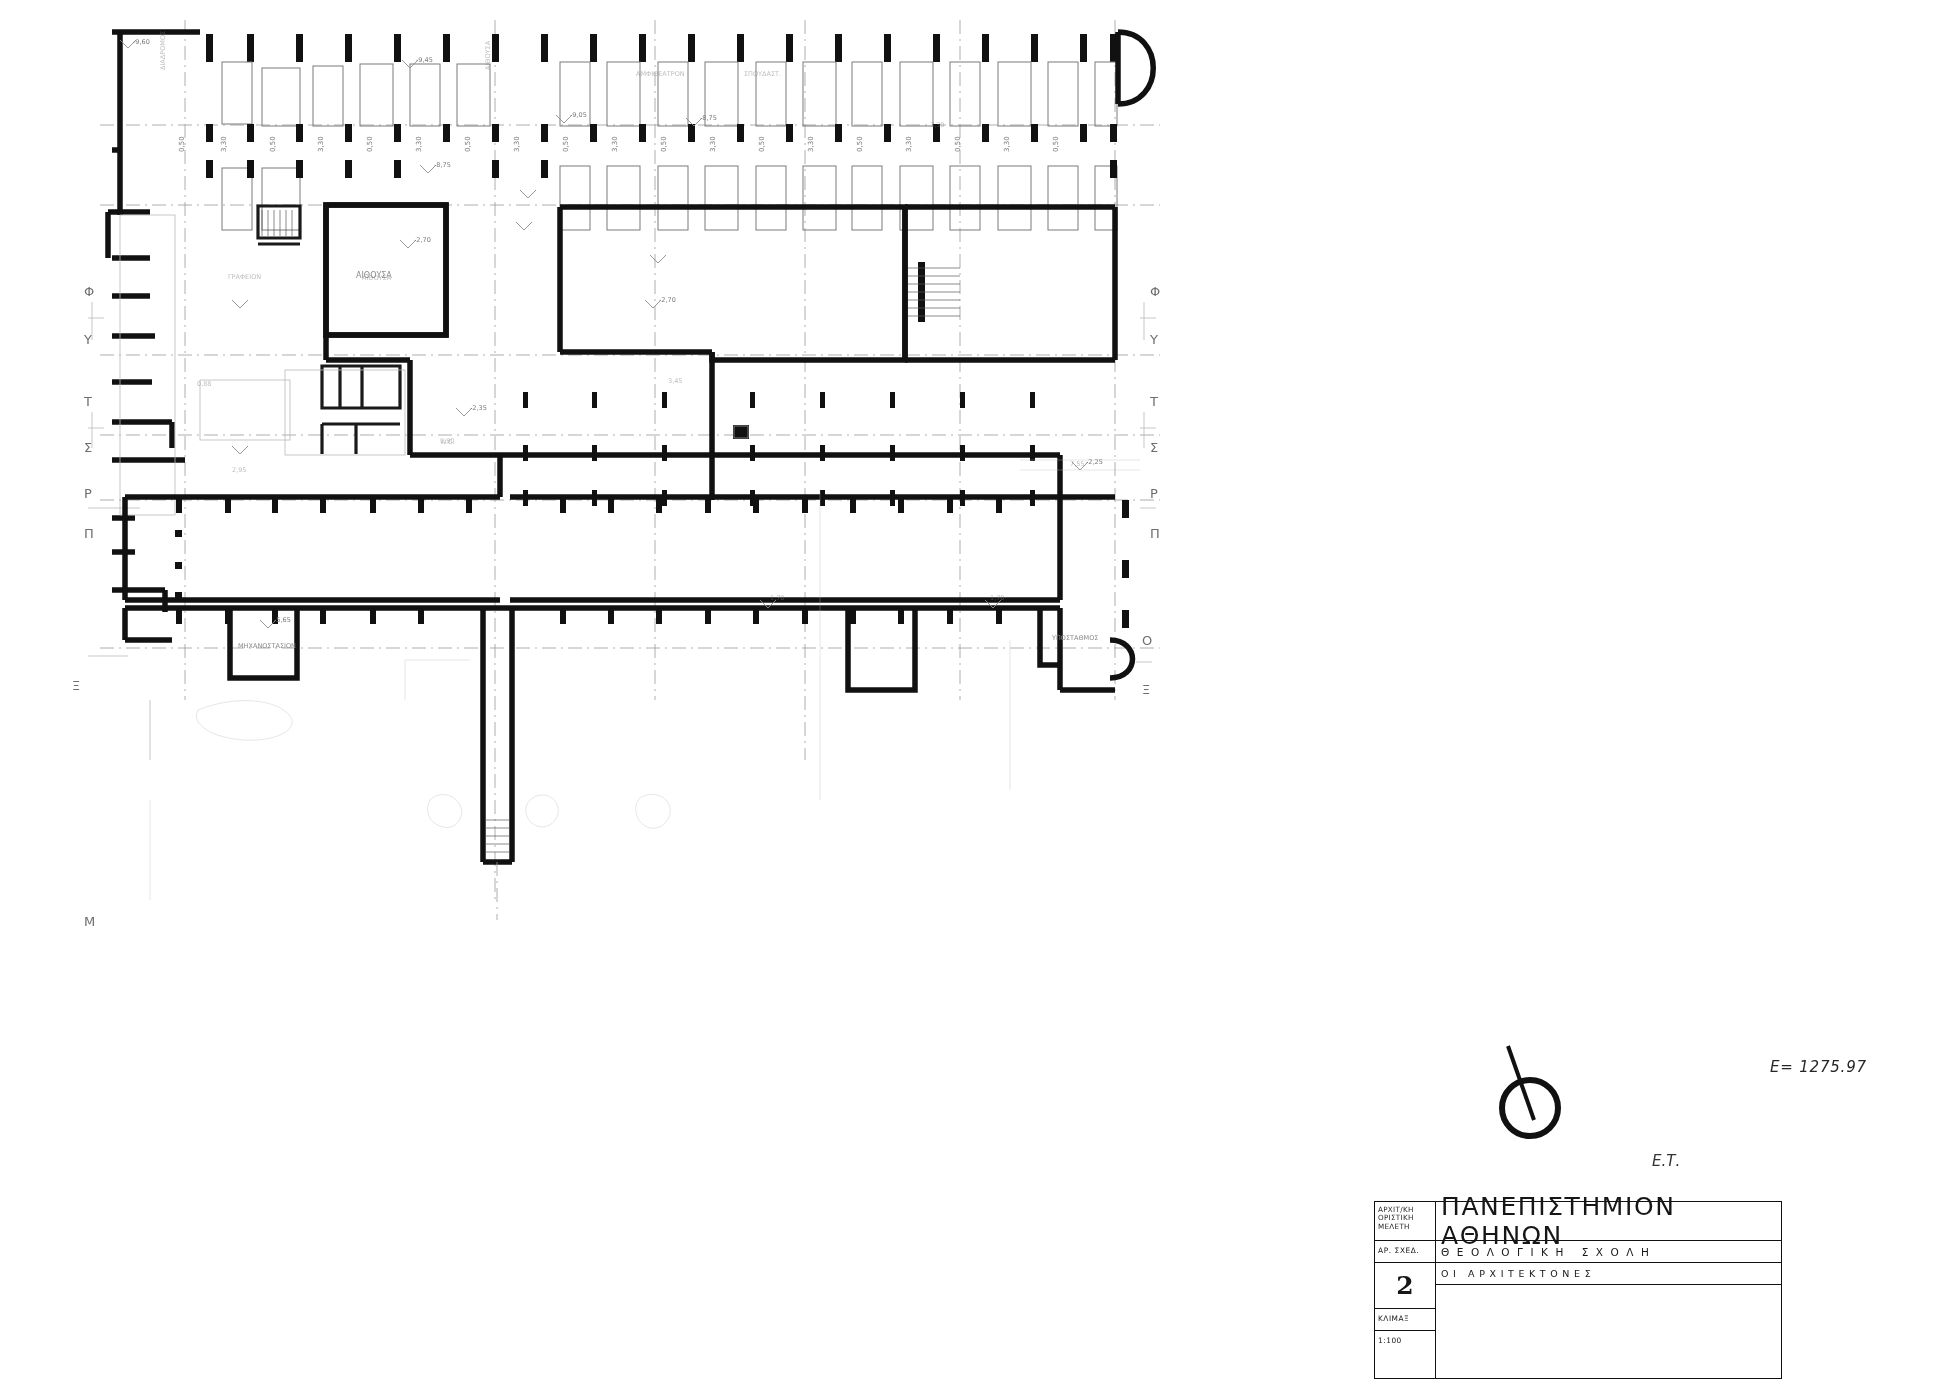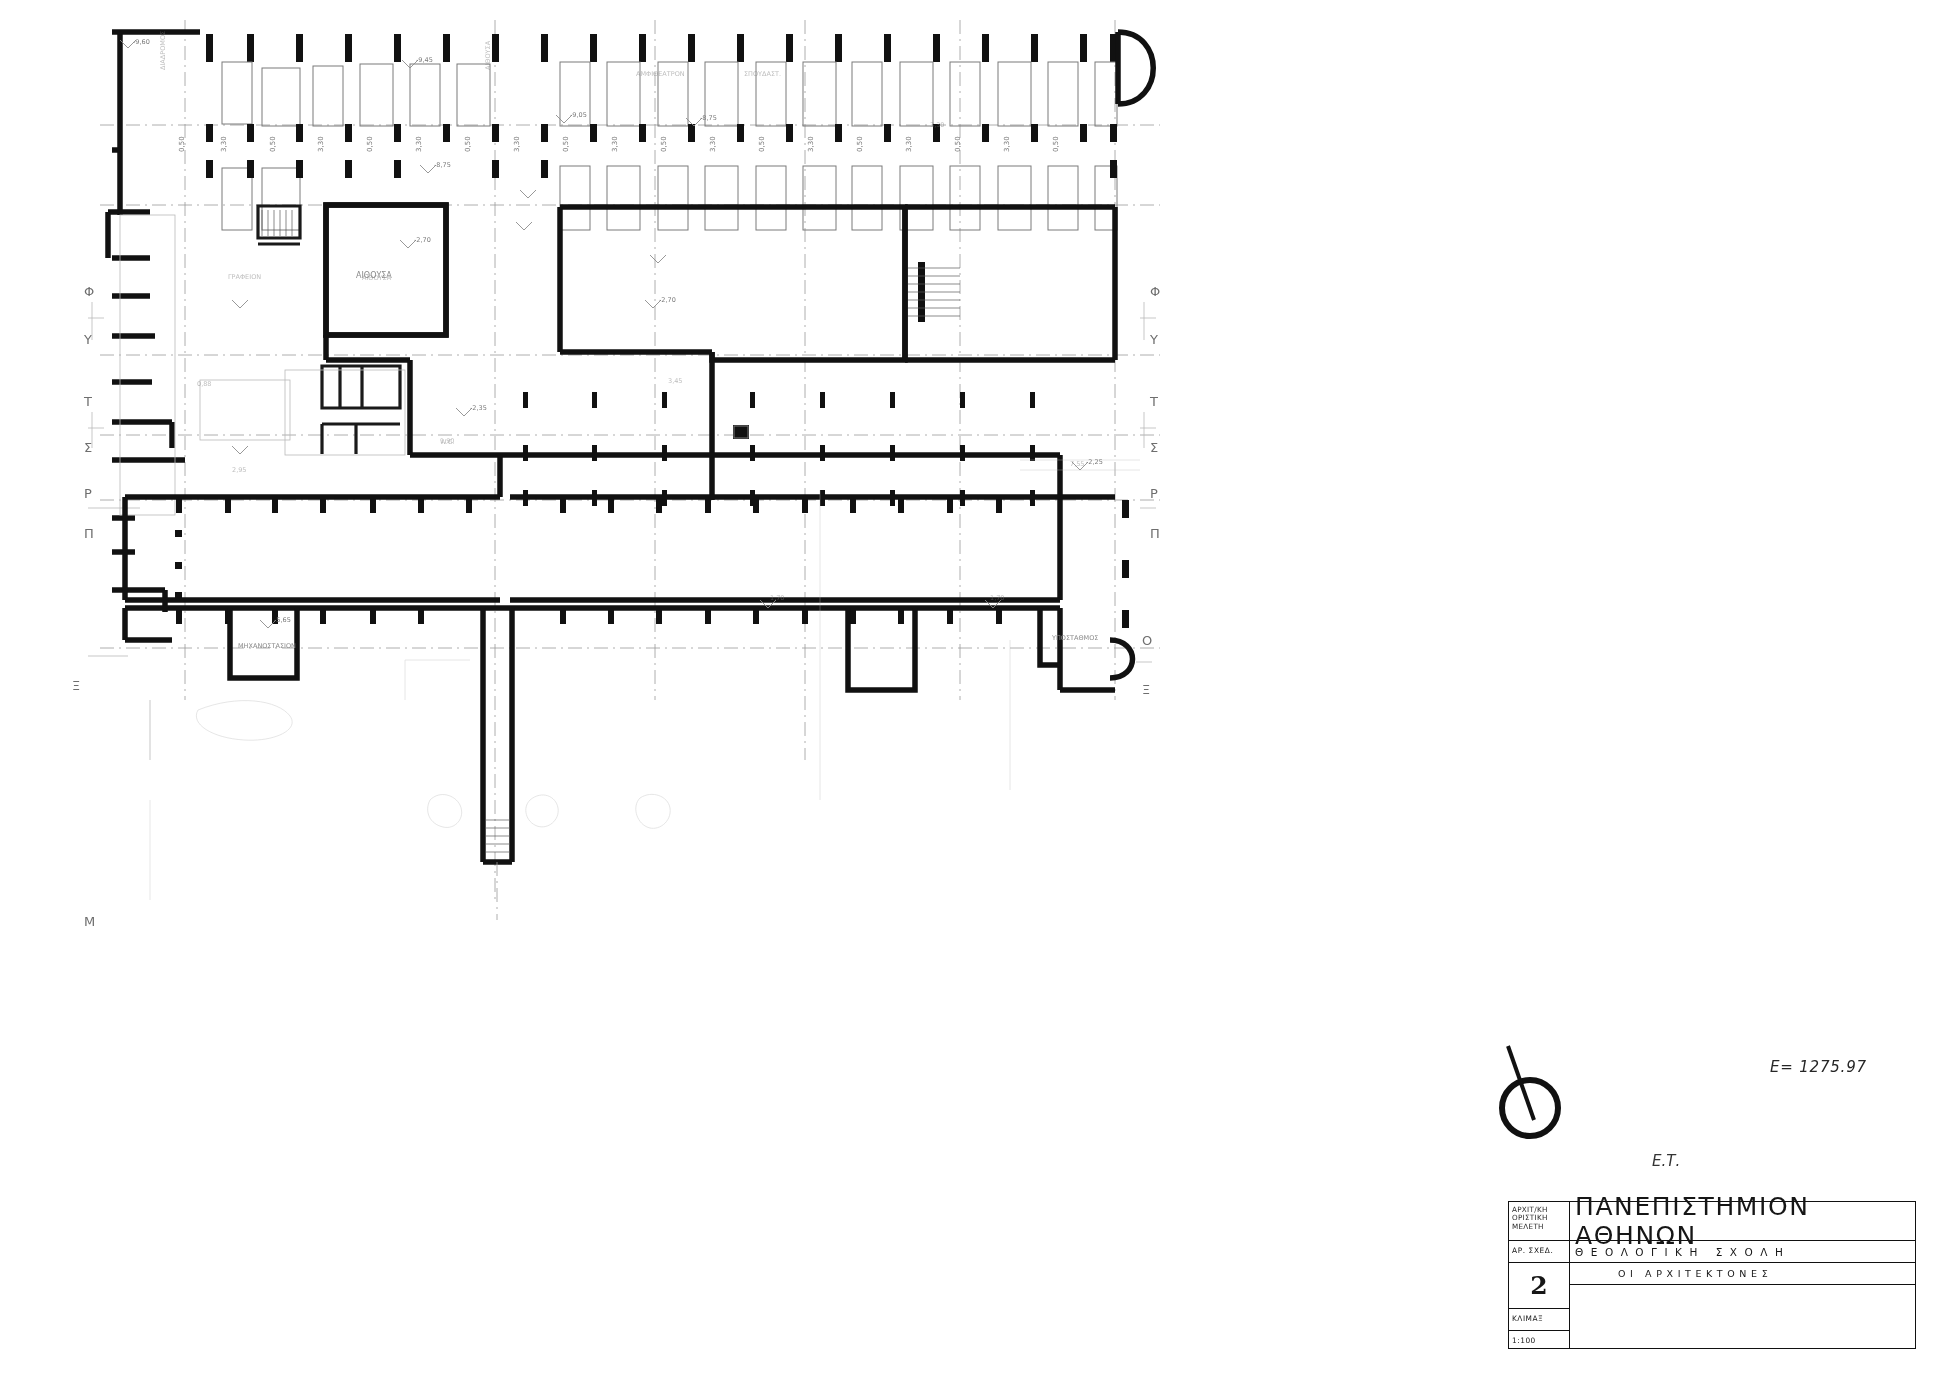--- a/index.html
+++ b/index.html
@@ -42,21 +42,21 @@
     font-size:15px;letter-spacing:.8px;
     font-style:italic;
   }
   .note-sig{
     left:1652px;top:1152px;font-size:15px;font-style:italic;
     color:#333;
   }
 
   
   .tblock{
-    position:absolute;left:1508px;top:1201px;width:408px;height:148px;
+    position:absolute;left:1374px;top:1201px;width:408px;height:178px;
     border:1.6px solid #111;
     box-sizing:border-box;
     font-family:"DejaVu Sans", sans-serif;
     color:#161616;
     background:transparent;
   }
   .tb-col-l{
     position:absolute;left:0;top:0;width:61px;height:100%;
     border-right:1.6px solid #111;box-sizing:border-box;
   }
@@ -72,21 +72,21 @@
   .tb-l5{height:21px;padding:5px 3px 0 3px;font-size:7.4px;letter-spacing:.5px;}
 
   .tb-r1{height:39px;display:flex;align-items:center;padding-left:5px;}
   .tb-r1 span{font-size:25px;letter-spacing:1.6px;font-weight:400;
     font-family:"DejaVu Sans", sans-serif;}
   .tb-r2{height:22px;display:flex;align-items:center;padding-left:5px;}
   .tb-r2 span{font-size:10.5px;letter-spacing:7.5px;}
   .tb-r3{height:46px;display:flex;align-items:center;padding-left:5px;}
   .tb-r3 span{font-size:10.5px;letter-spacing:5.2px;}
   .tb-r4{height:22px;display:flex;align-items:center;padding-left:5px;}
-  .tb-r4 span{font-size:9.5px;letter-spacing:4.6px;margin-left:43px;}
+  .tb-r4 span{font-size:9.5px;letter-spacing:4.6px;}
   .tb-r5{height:21px;}
 </style>
 </head>
 <body>
 
 <div class="page">
 
   <div class="sheet">
     <svg class="plan" viewBox="0 0 1846 1386">
       <defs>

